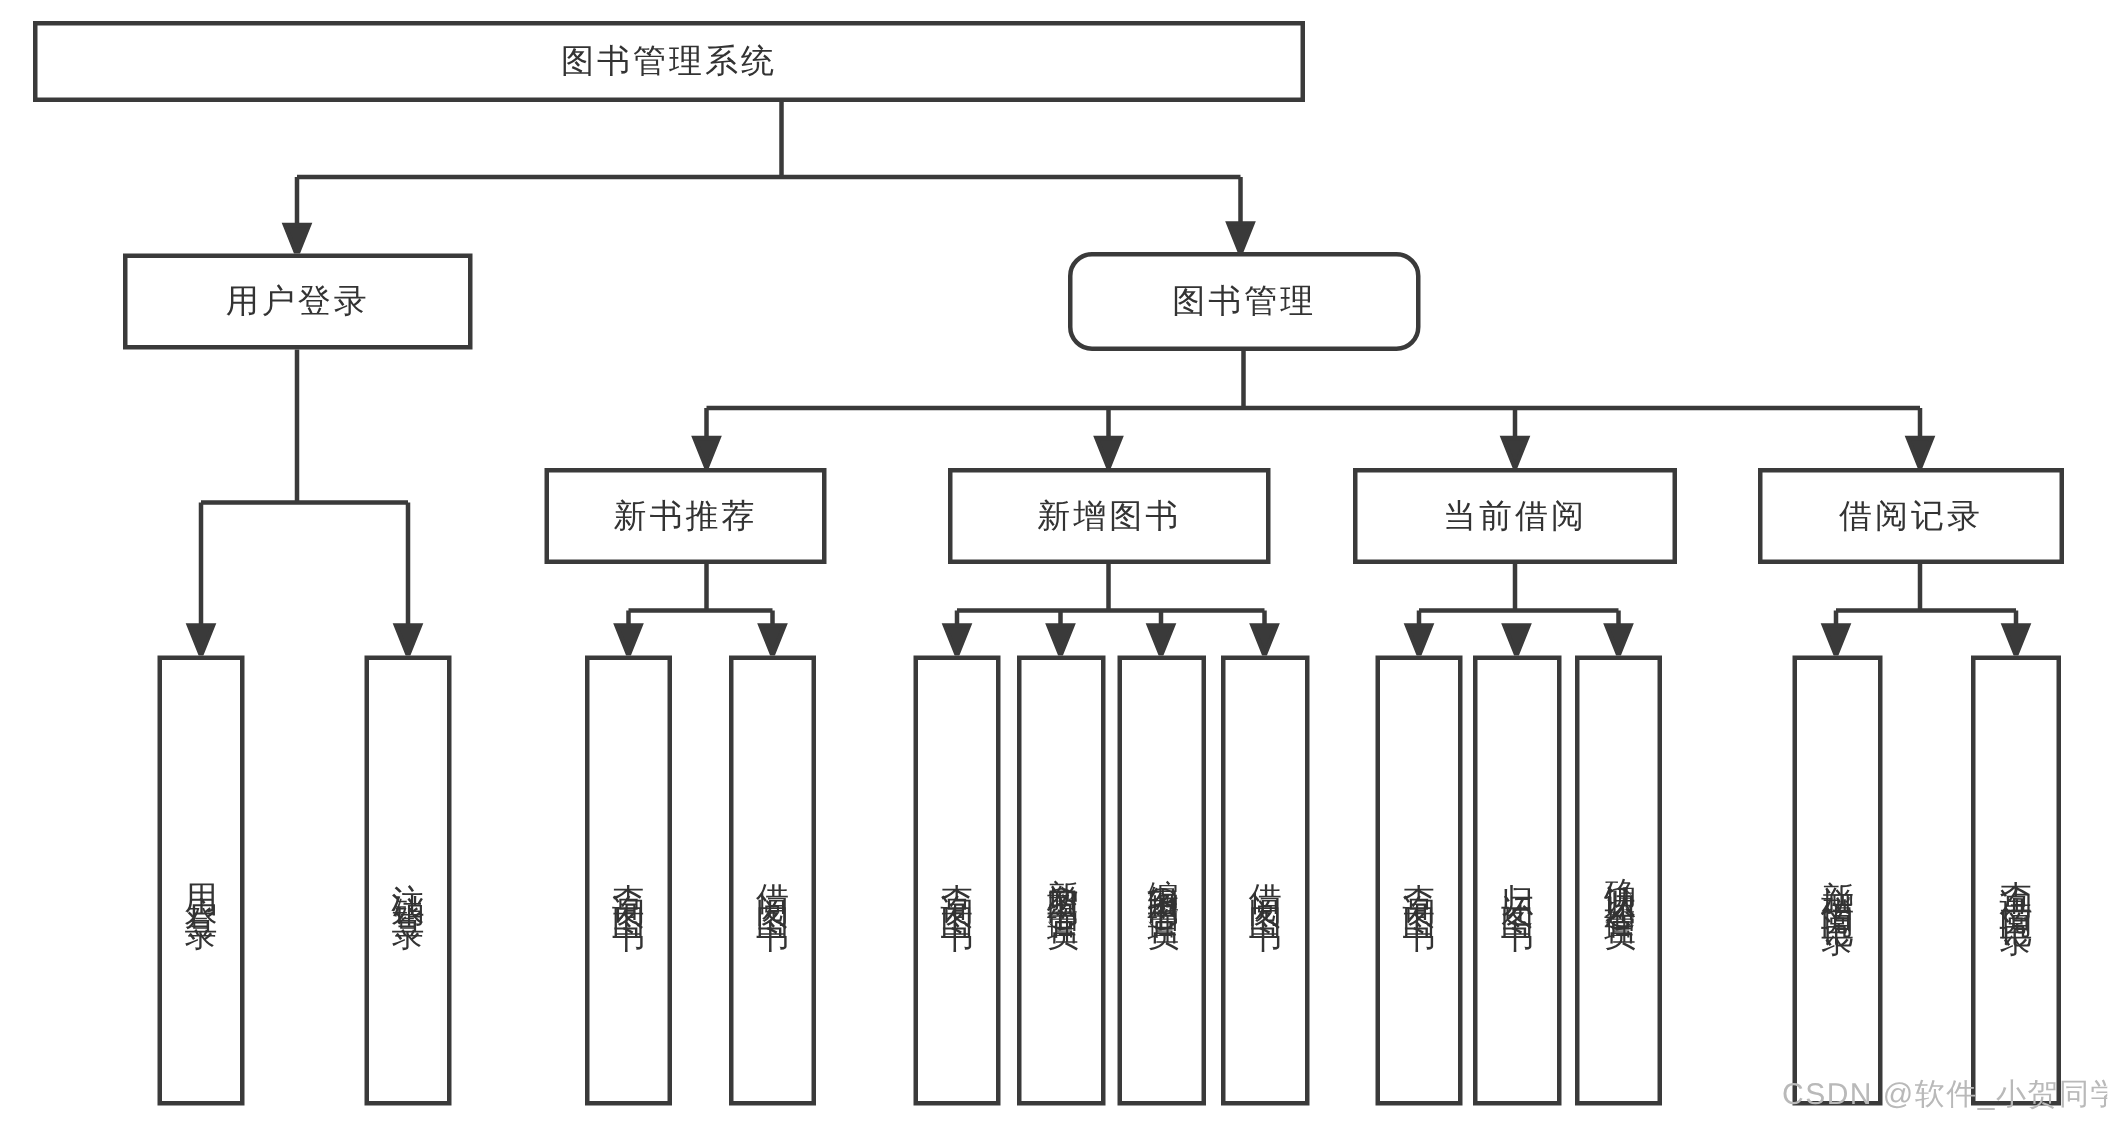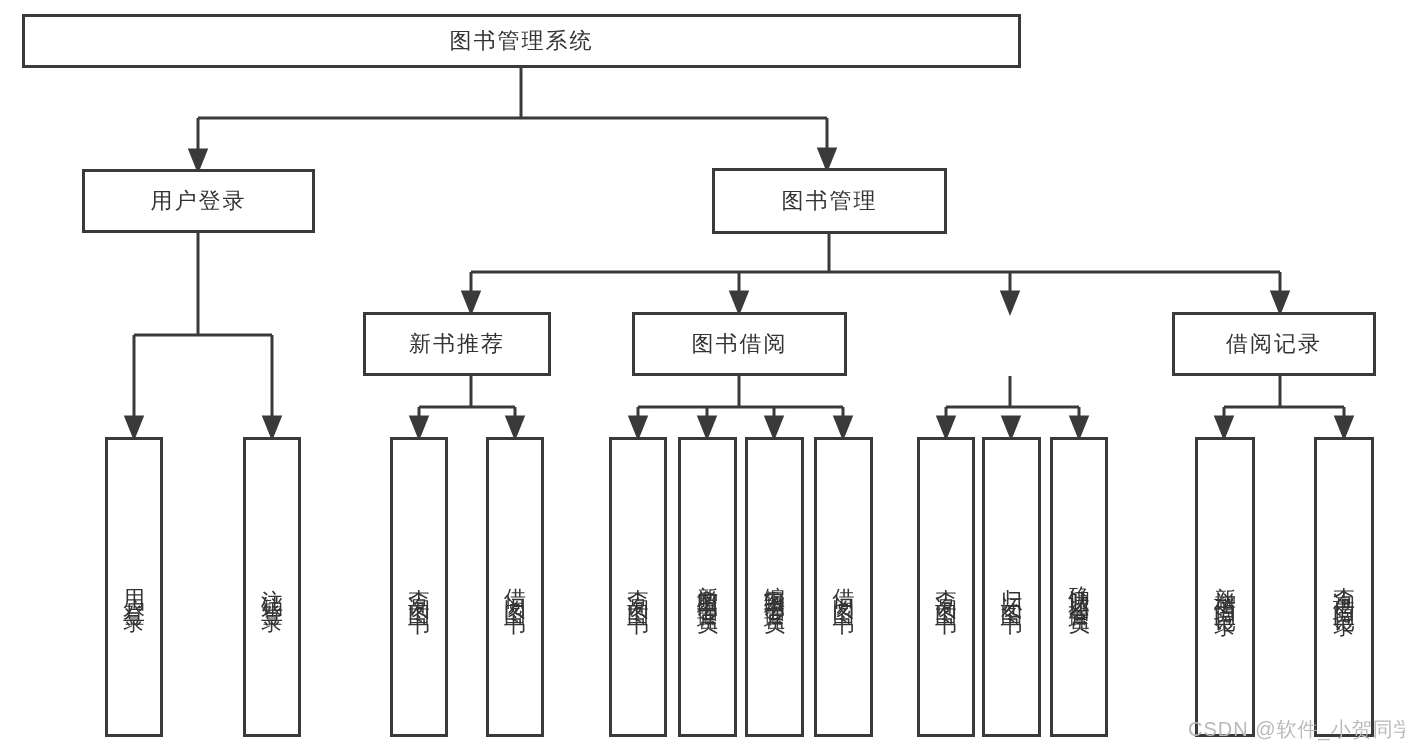--- a/index.html
+++ b/index.html
@@ -95,27 +95,28 @@
       <polygon points="1071,417 1087,417 1079,437"></polygon>
     </g>
 
     <g stroke="#3a3a3a" stroke-width="3" fill="#3a3a3a">
       <path d="M1280 376 V407 M1224 407 H1344 M1224 407 V419 M1344 407 V419" fill="none"></path>
       <polygon points="1216,417 1232,417 1224,437"></polygon>
       <polygon points="1336,417 1352,417 1344,437"></polygon>
     </g>
   </svg>
 
-  <div class="node" style="left:22px; top:14px; width:999px; height:54px;">图书管理系统</div>
+  <div class="node" style="left:22px; top:14px; width:848px; height:54px;">图书管理系统</div>
 
   <div class="node" style="left:82px; top:169px; width:233px; height:64px;">用户登录</div>
-  <div class="node" style="left:712px; top:168px; width:235px; height:66px;">图书管理</div>
+  <div class="node" style="left:712px; top:168px; width:235px; height:66px;border-radius:16px;">图书管理</div>
 
   <div class="node" style="left:363px; top:312px; width:188px; height:64px;">新书推荐</div>
-  <div class="node" style="left:632px; top:312px; width:215px; height:64px;">图书借阅</div>
+  <div class="node" style="left:632px; top:312px; width:215px; height:64px;">新增图书</div>
+  <div class="node" style="left:902px; top:312px; width:216px; height:64px;">当前借阅</div>
   <div class="node" style="left:1172px; top:312px; width:204px; height:64px;">借阅记录</div>
 
   <div class="node" style="left:105px; top:437px; width:58px; height:300px;">
     <span class="vnode-text">用户登录</span>
   </div>
   <div class="node" style="left:243px; top:437px; width:58px; height:300px;">
     <span class="vnode-text">注销登录</span>
   </div>
 
   <div class="node" style="left:390px; top:437px; width:58px; height:300px;">

